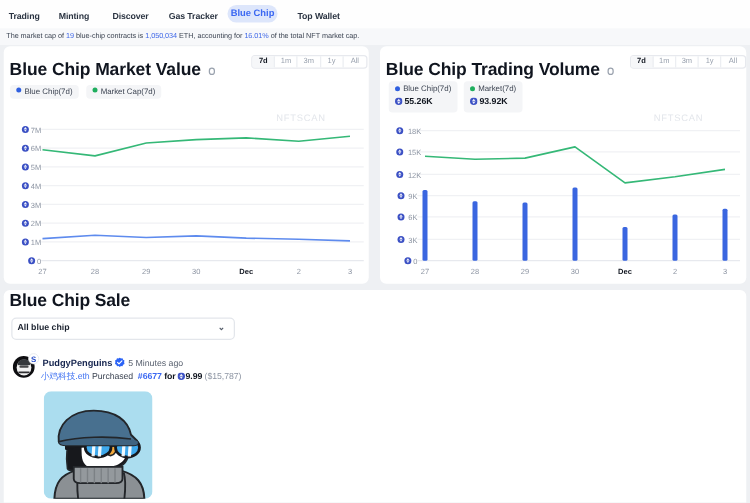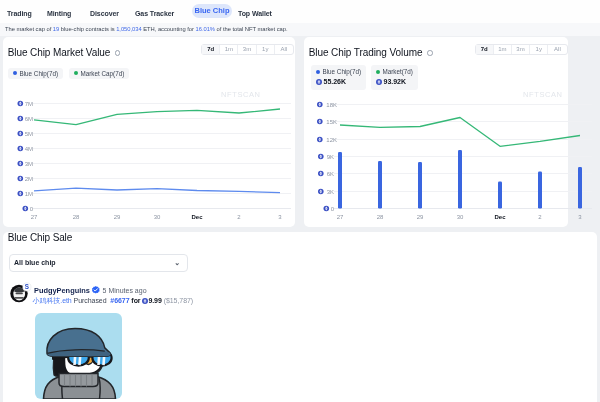--- a/index.html
+++ b/index.html
@@ -3,31 +3,31 @@
 <meta charset="utf-8">
 <style>
   * { margin:0; padding:0; box-sizing:border-box; }
   html,body { width:600px; height:402px; overflow:hidden; }
   body { background:#eef0f3; font-family:"Liberation Sans", sans-serif; position:relative; }
   .abs { position:absolute; }
 
   
   #nav { position:absolute; left:0; top:0; width:600px; height:23px; background:#fefefe; }
   .navitem { position:absolute; top:10px; font-size:7px; font-weight:bold; color:#2b3442; letter-spacing:-0.08px; }
-  #pill { position:absolute; left:192px; top:4px; width:40px; height:14px; background:#dde6fb; border-radius:7px; text-align:center; line-height:14px; font-size:7.5px; font-weight:bold; color:#3a67f2; }
+  #pill { position:absolute; left:182px; top:4px; width:40px; height:14px; background:#dde6fb; border-radius:7px; text-align:center; line-height:14px; font-size:7.5px; font-weight:bold; color:#3a67f2; }
 
   
   #banner { position:absolute; left:0; top:23px; width:600px; height:13px; background:#f7f8fa; font-size:5.8px; letter-spacing:-0.03px; color:#3e4654; line-height:13px; padding-left:5px; }
   #banner b { font-weight:normal; color:#4169e8; }
 
   
   .card { position:absolute; background:#fff; border-radius:5px; }
   #card1 { left:3px; top:37px; width:292px; height:190px; }
-  #card2 { left:304px; top:37px; width:264px; height:190px;padding-left:27px; }
-  .ctitle { position:absolute; left:4.7px; top:10px; font-size:10px; font-weight:normal; color:#10151f; letter-spacing:-0.08px; }
+  #card2 { left:304px; top:37px; width:293px; height:190px;padding-left:27px; }
+  .ctitle { position:absolute; left:4.7px; top:10px; font-size:14px; font-weight:bold; color:#10151f; letter-spacing:-0.08px; }
   .info { display:inline-block; width:5.5px; height:5.5px; border-radius:50%; background:#fff; border:1.1px solid #9aa2ae; vertical-align:0.5px; margin-left:2px;}
 
   .seg { position:absolute; top:7px; height:11px; border:1px solid #e7e9ee; border-radius:3px; background:#fff; display:flex; }
   .seg span { width:18.2px; text-align:center; font-size:6px; color:#9aa2af; line-height:9px; border-right:1px solid #eceef2; }
   .seg span:last-child { border-right:none; }
   .seg span.sel { color:#10151f; font-weight:bold; background:#f6f7f9; }
 
   .lpill { position:absolute; background:#f4f5f7; border-radius:3px; font-size:6.3px; color:#3c4452; line-height:11px; padding:0 5px; }
   .dot { display:inline-block; width:4px; height:4px; border-radius:50%; margin-right:3px; vertical-align:0.5px; }
   .bluedot { background:#2f5fe0; }

